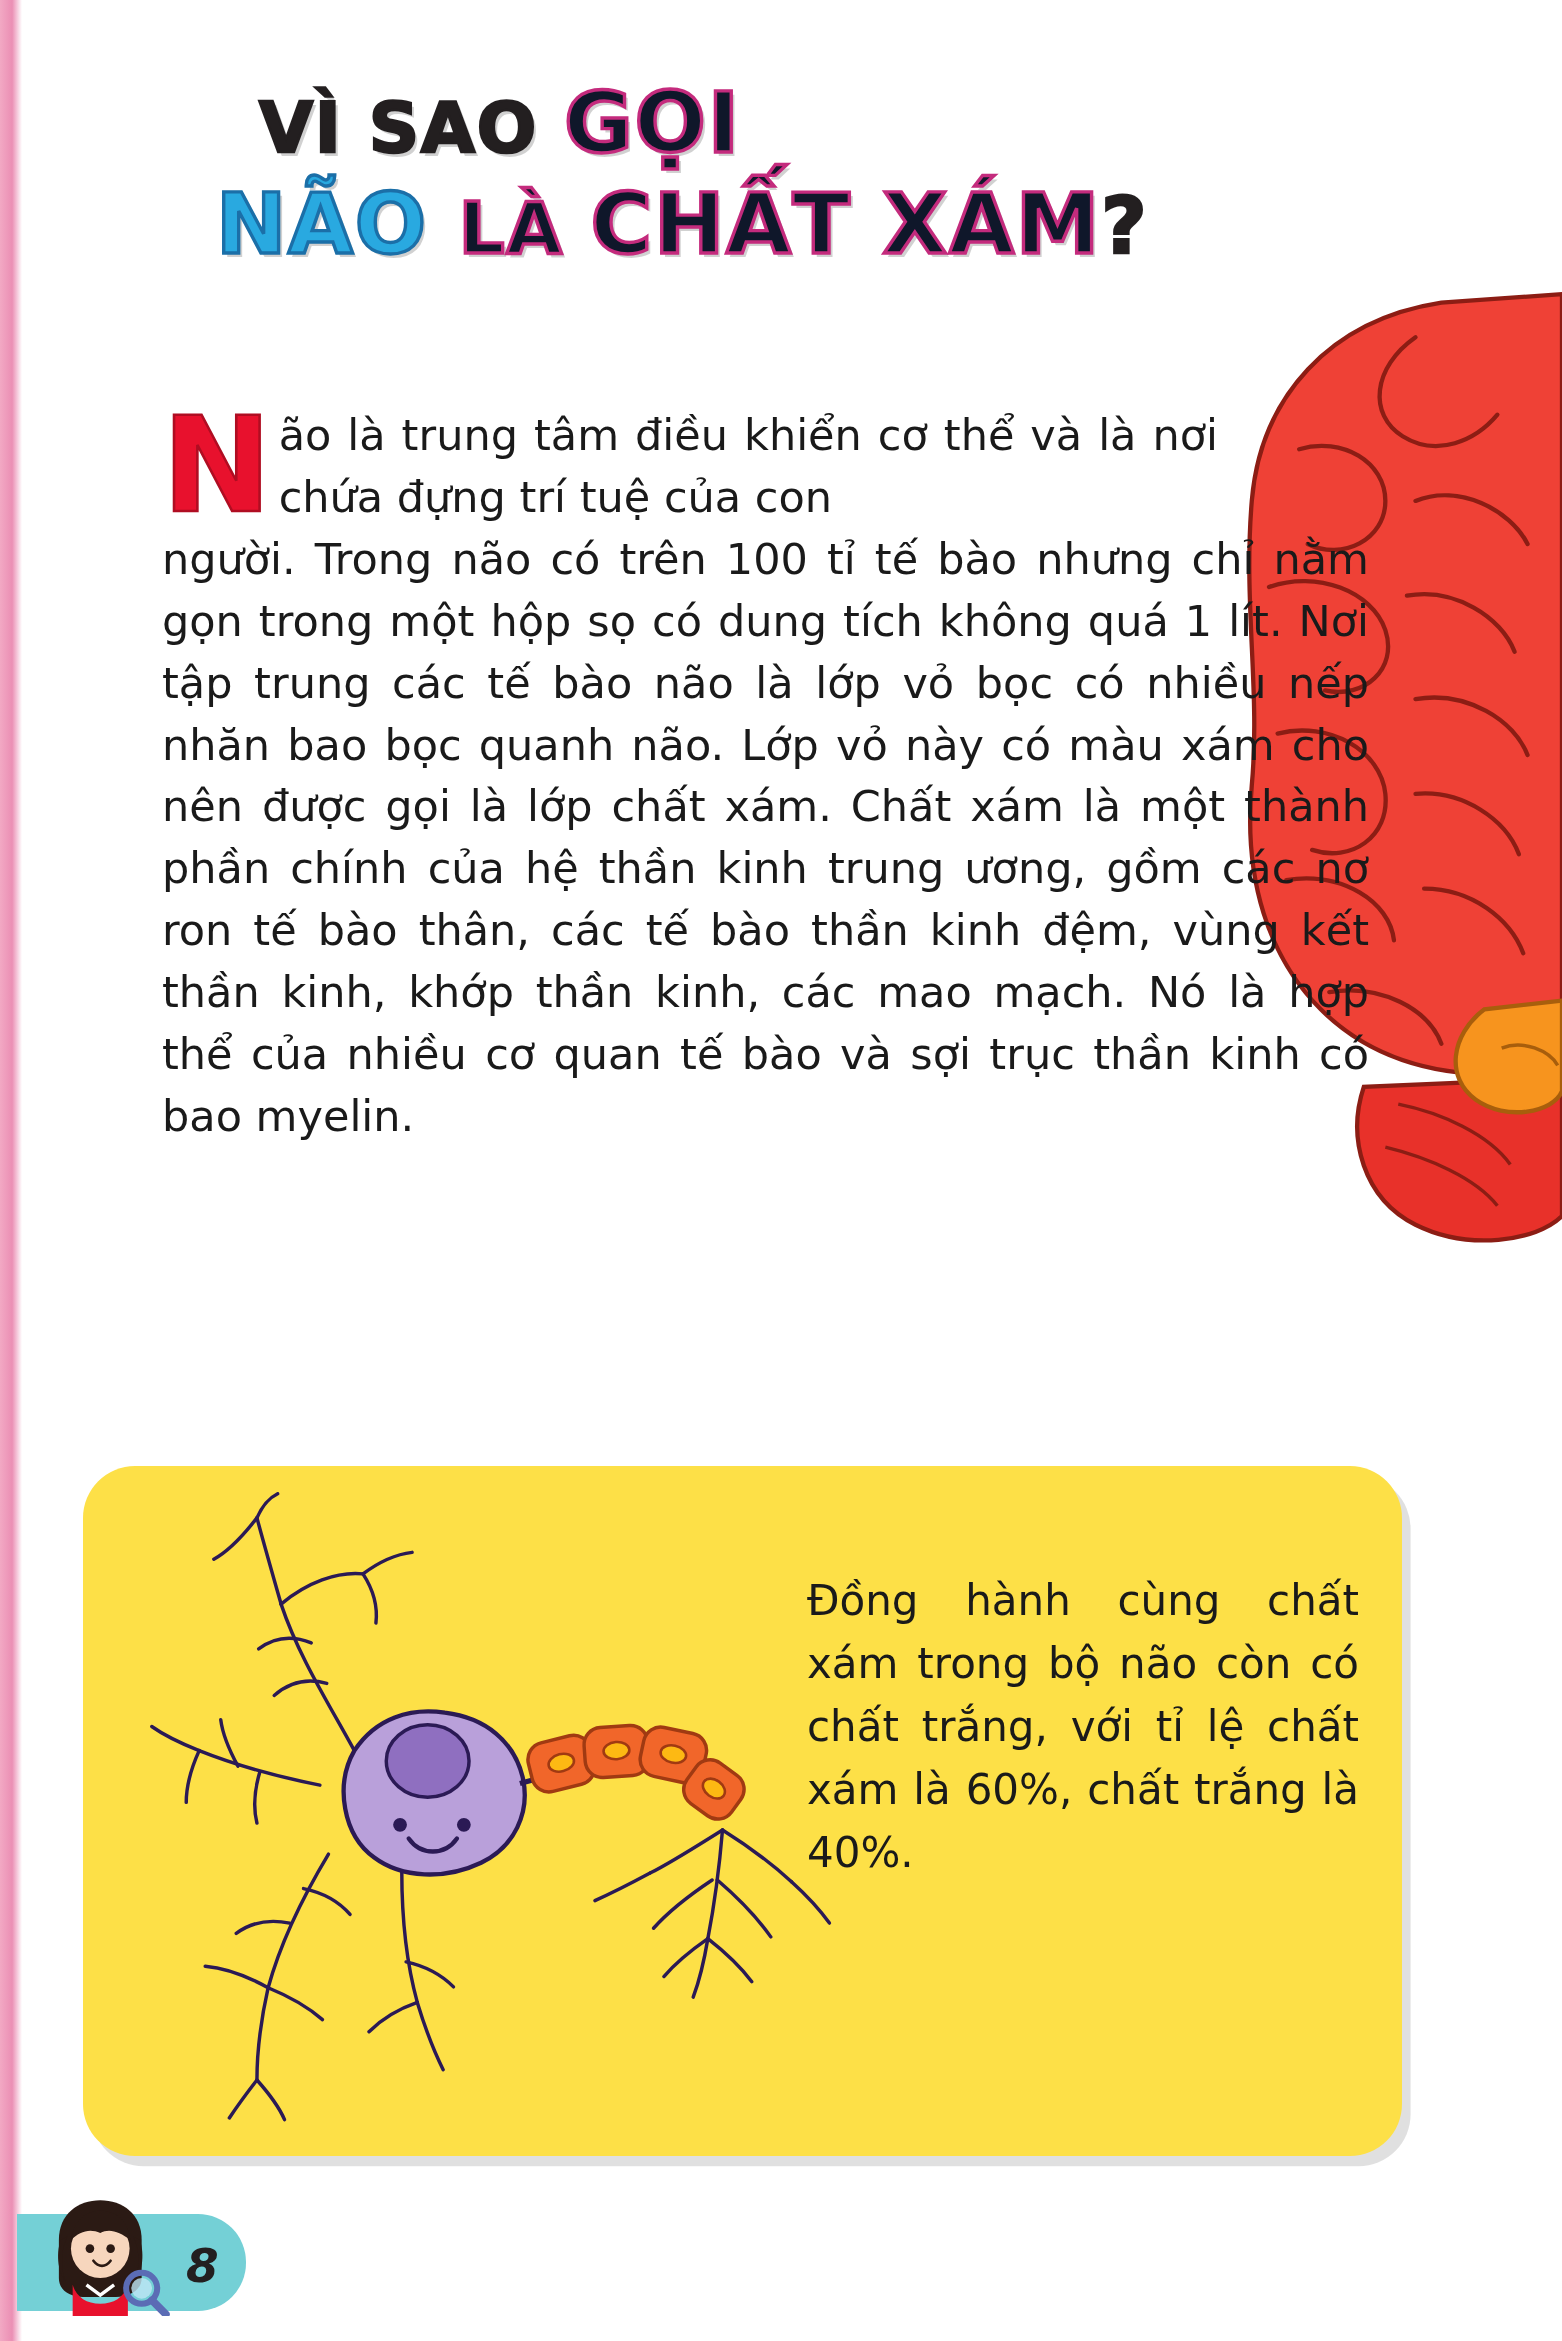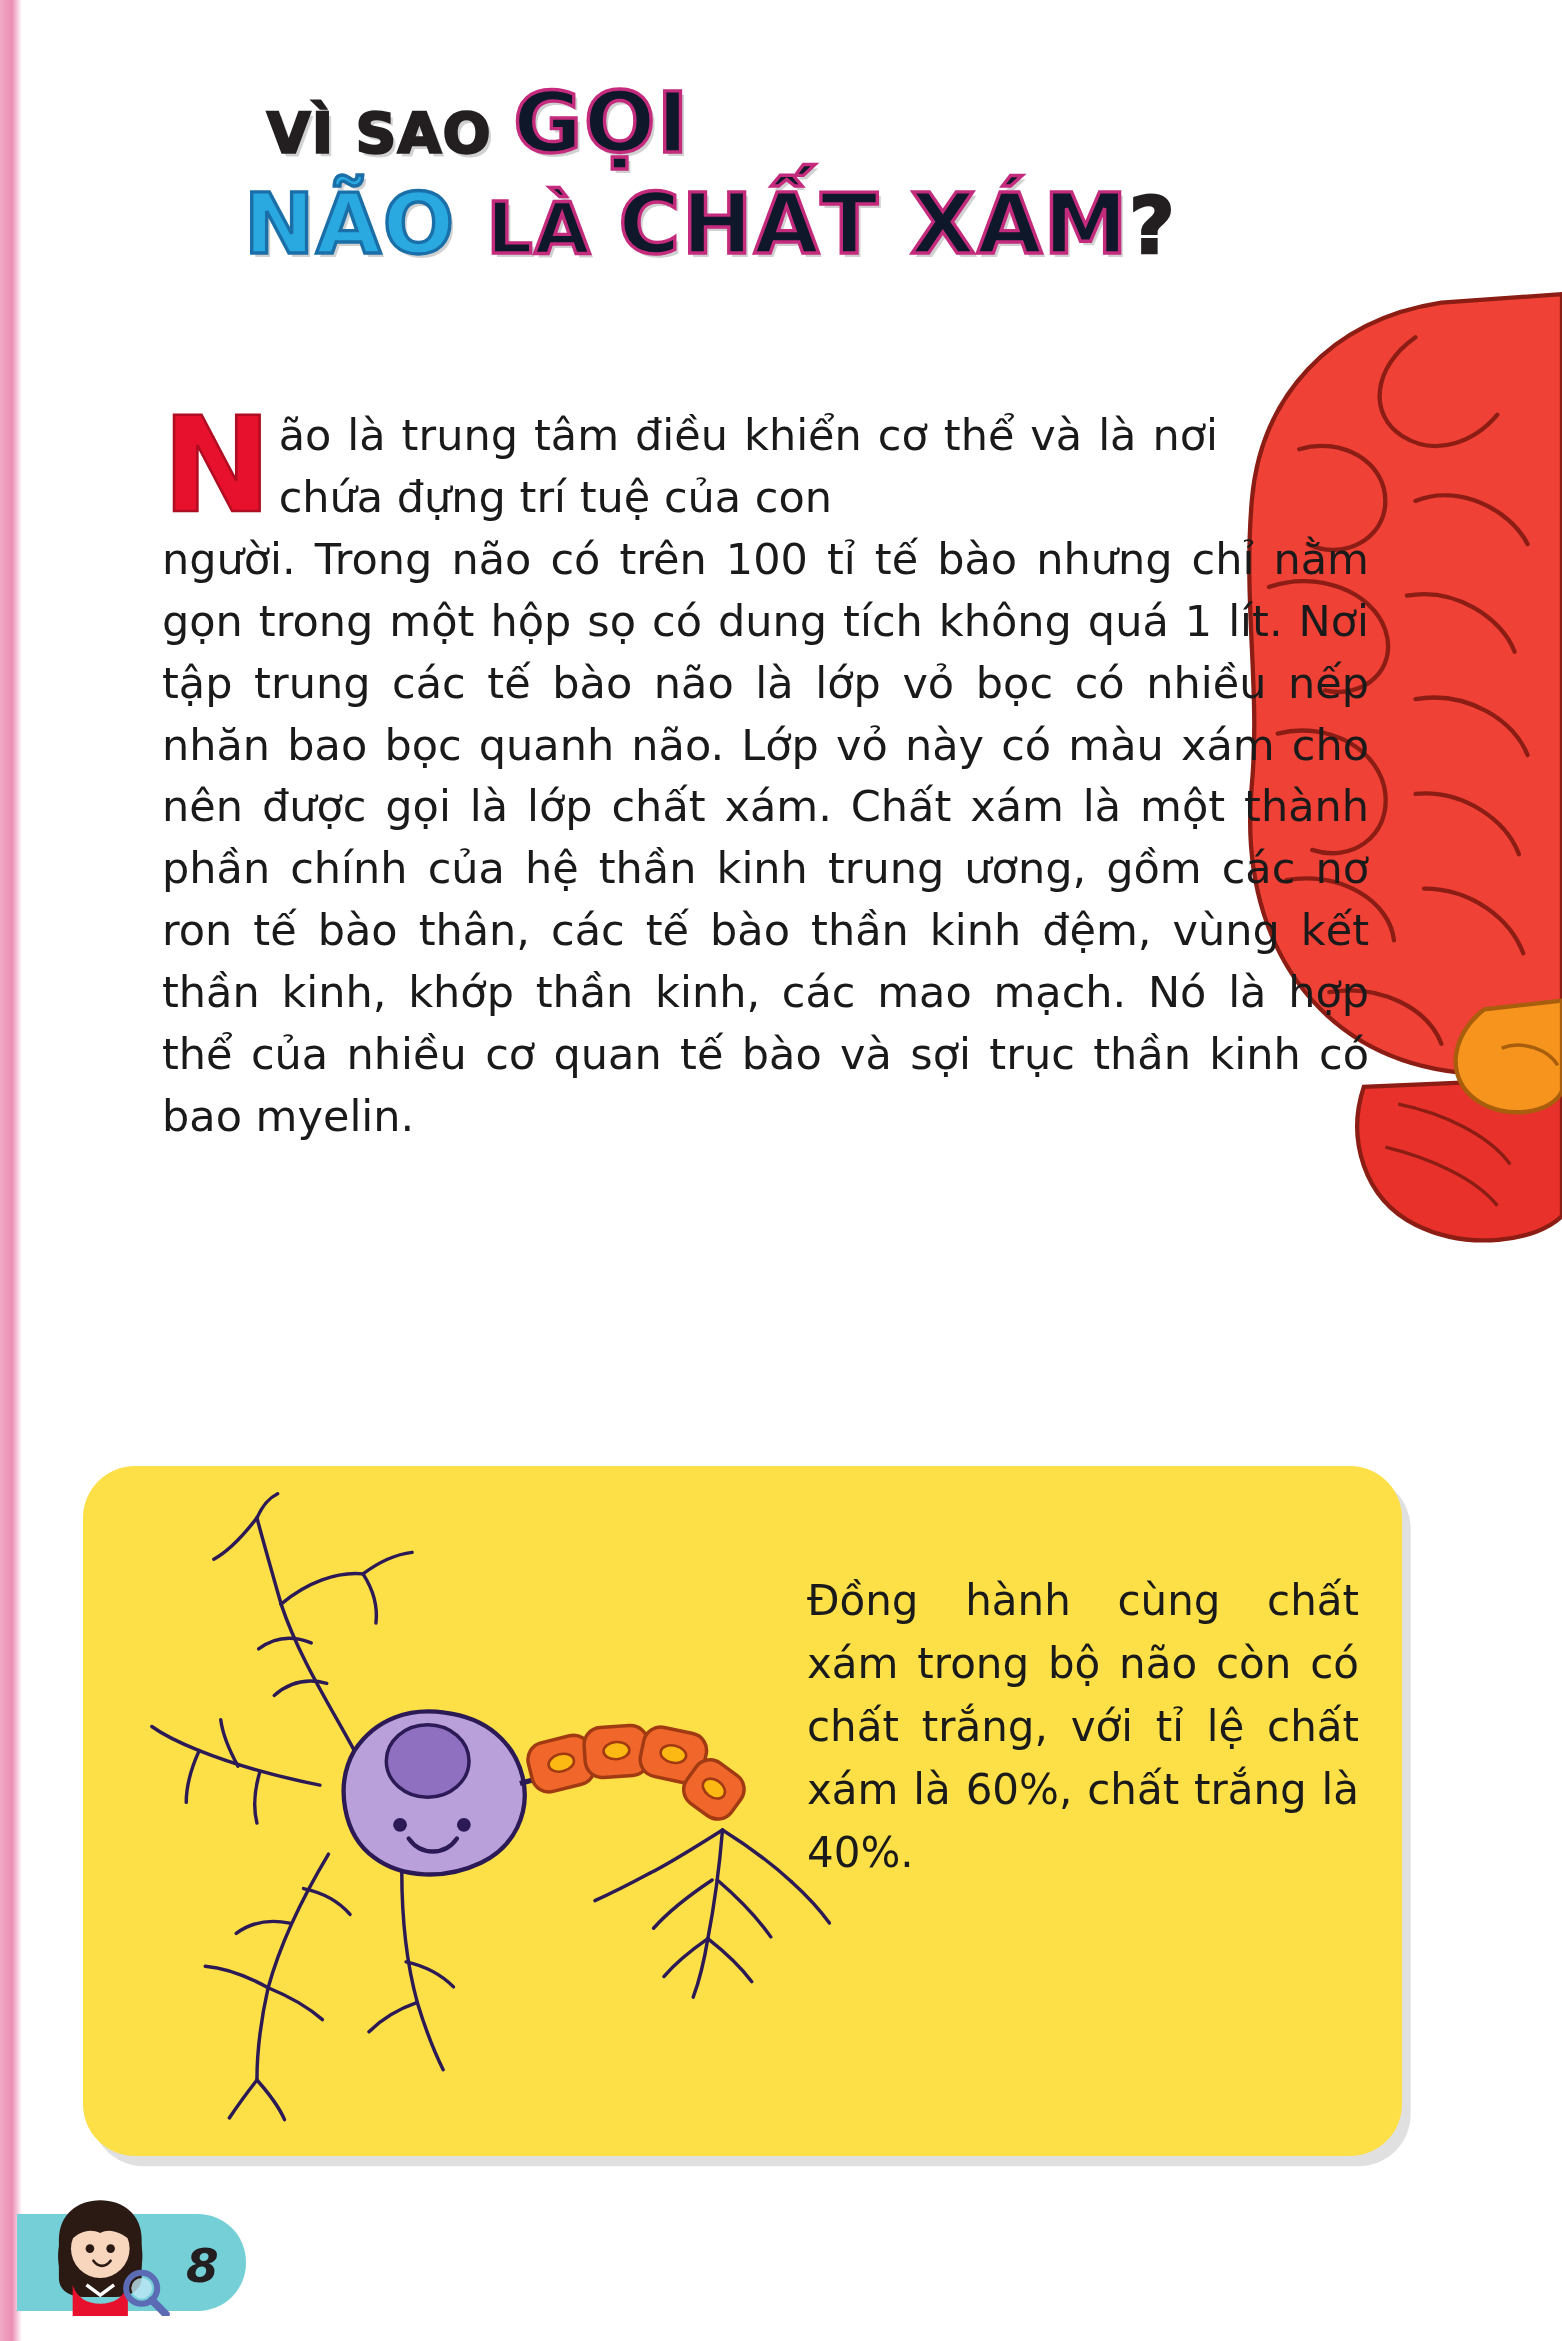--- a/index.html
+++ b/index.html
@@ -167,24 +167,24 @@
 </head>
 <body>
 
 <div class="page">
 
   <div class="edge-strip"></div>
   <div class="edge-strip-inner"></div>
 
   <div class="title-block">
     <div class="title-line title-line-1">
-      <span class="title-line t-dark" style="font-size:56px;margin-left:8px;">VÌ SAO </span><span class="title-line t-pink" style="font-size:84px;">GỌI</span>
+      <span class="title-line t-dark" style="font-size:70px;">VÌ SAO </span><span class="title-line t-pink" style="font-size:84px;">GỌI</span>
     </div>
     <div class="title-line title-line-2">
-      <span class="title-line t-blue" style="font-size:84px;margin-left:28px;">NÃO </span><span class="title-line t-pink" style="font-size:72px;">LÀ </span><span class="title-line t-pink" style="font-size:84px;margin-top:45px;">CHẤT XÁM</span><span class="title-line t-q">?</span>
+      <span class="title-line t-blue" style="font-size:84px;">NÃO </span><span class="title-line t-pink" style="font-size:72px;">LÀ </span><span class="title-line t-pink" style="font-size:84px;margin-top:45px;">CHẤT XÁM</span><span class="title-line t-q">?</span>
     </div>
   </div>
 
   <div class="brain-wrap">
     <svg width="405" height="1147" viewBox="0 0 470 1330" xmlns="http://www.w3.org/2000/svg">
       <defs>
         <clipPath id="brainclip">
           <rect x="0" y="0" width="470" height="1330"></rect>
         </clipPath>
       </defs>

